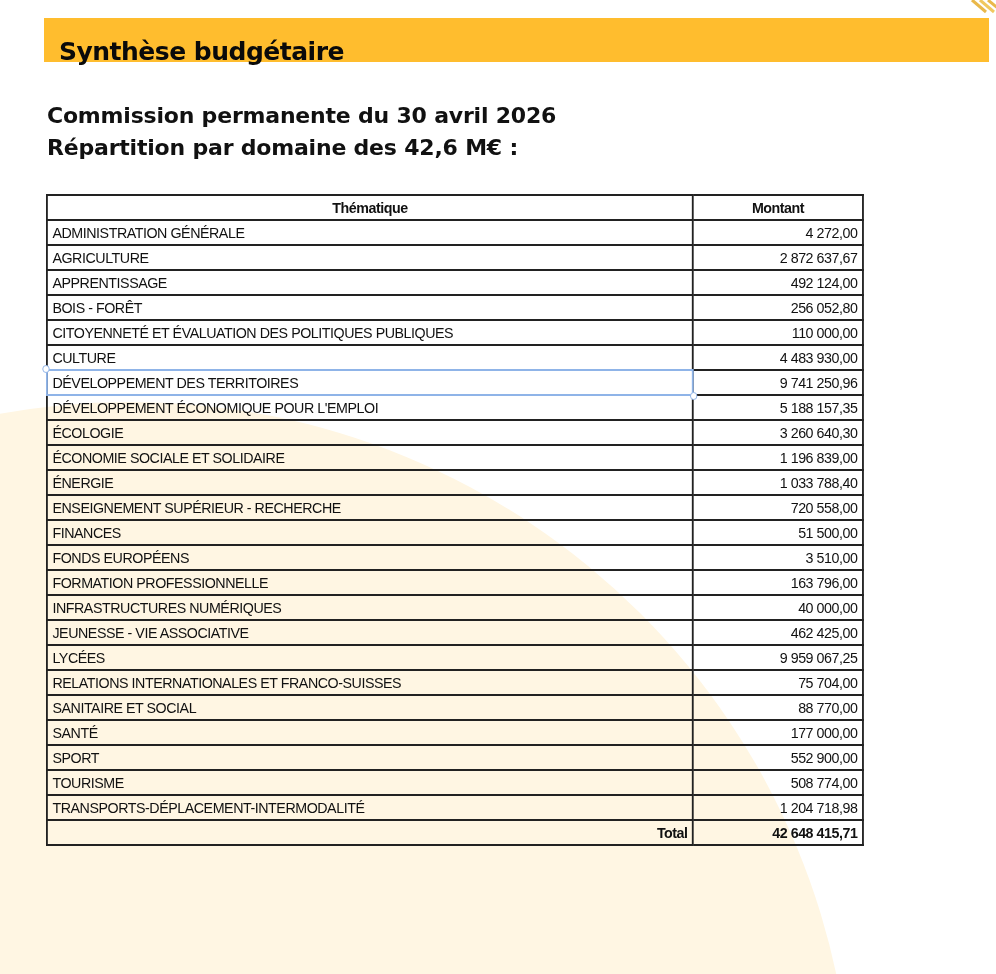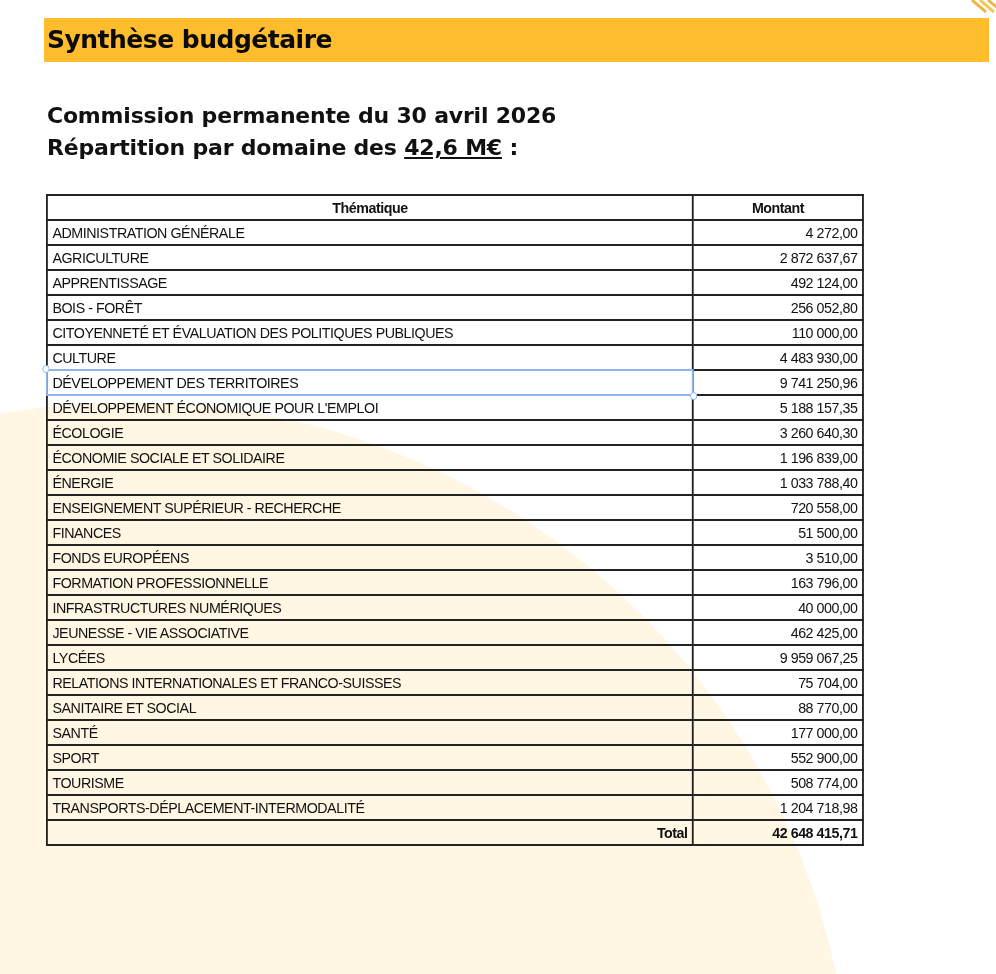--- a/index.html
+++ b/index.html
@@ -18,32 +18,32 @@
     z-index: 0;
   }
   .corner-deco {
     position: absolute; right: 0; top: 0; width: 40px; height: 16px; z-index: 1;
   }
   .title-band {
     position: absolute; left: 44px; top: 18px; width: 945px; height: 44px;
     background: #ffbd2e; z-index: 2;
   }
   .title-band h1 {
-    margin: 0; padding-left: 3px; line-height: 44px;
+    margin: 12px; padding-left: 3px; line-height: 44px;
     font-family: "DejaVu Sans", sans-serif; font-weight: bold;
     font-size: 25px; letter-spacing: -0.5px; color: #0a0a0a;
   }
   .subtitle {
     position: absolute; left: 47px; z-index: 2;
     font-family: "DejaVu Sans", sans-serif; font-size: 22px; font-weight: 600;
     color: #111; white-space: nowrap; letter-spacing: -0.2px;
   }
   .subtitle.l1 { top: 103px; }
   .subtitle.l2 { top: 135px; }
-  .subtitle .strong { font-weight: bold; text-decoration: underline; }
+  .subtitle .strong { font-weight: bold; }
   table.budget {
     position: absolute; left: 46px; top: 194px; z-index: 2;
     border-collapse: collapse; width: 818px;
     font-family: "Liberation Sans", sans-serif; font-size: 15.5px;
     letter-spacing: -0.5px;
     transform: scaleX(0.92); transform-origin: left top;
     width: 889px;
   }
   table.budget th, table.budget td {
     border: 2px solid #222; height: 23px; padding: 0 5px;

